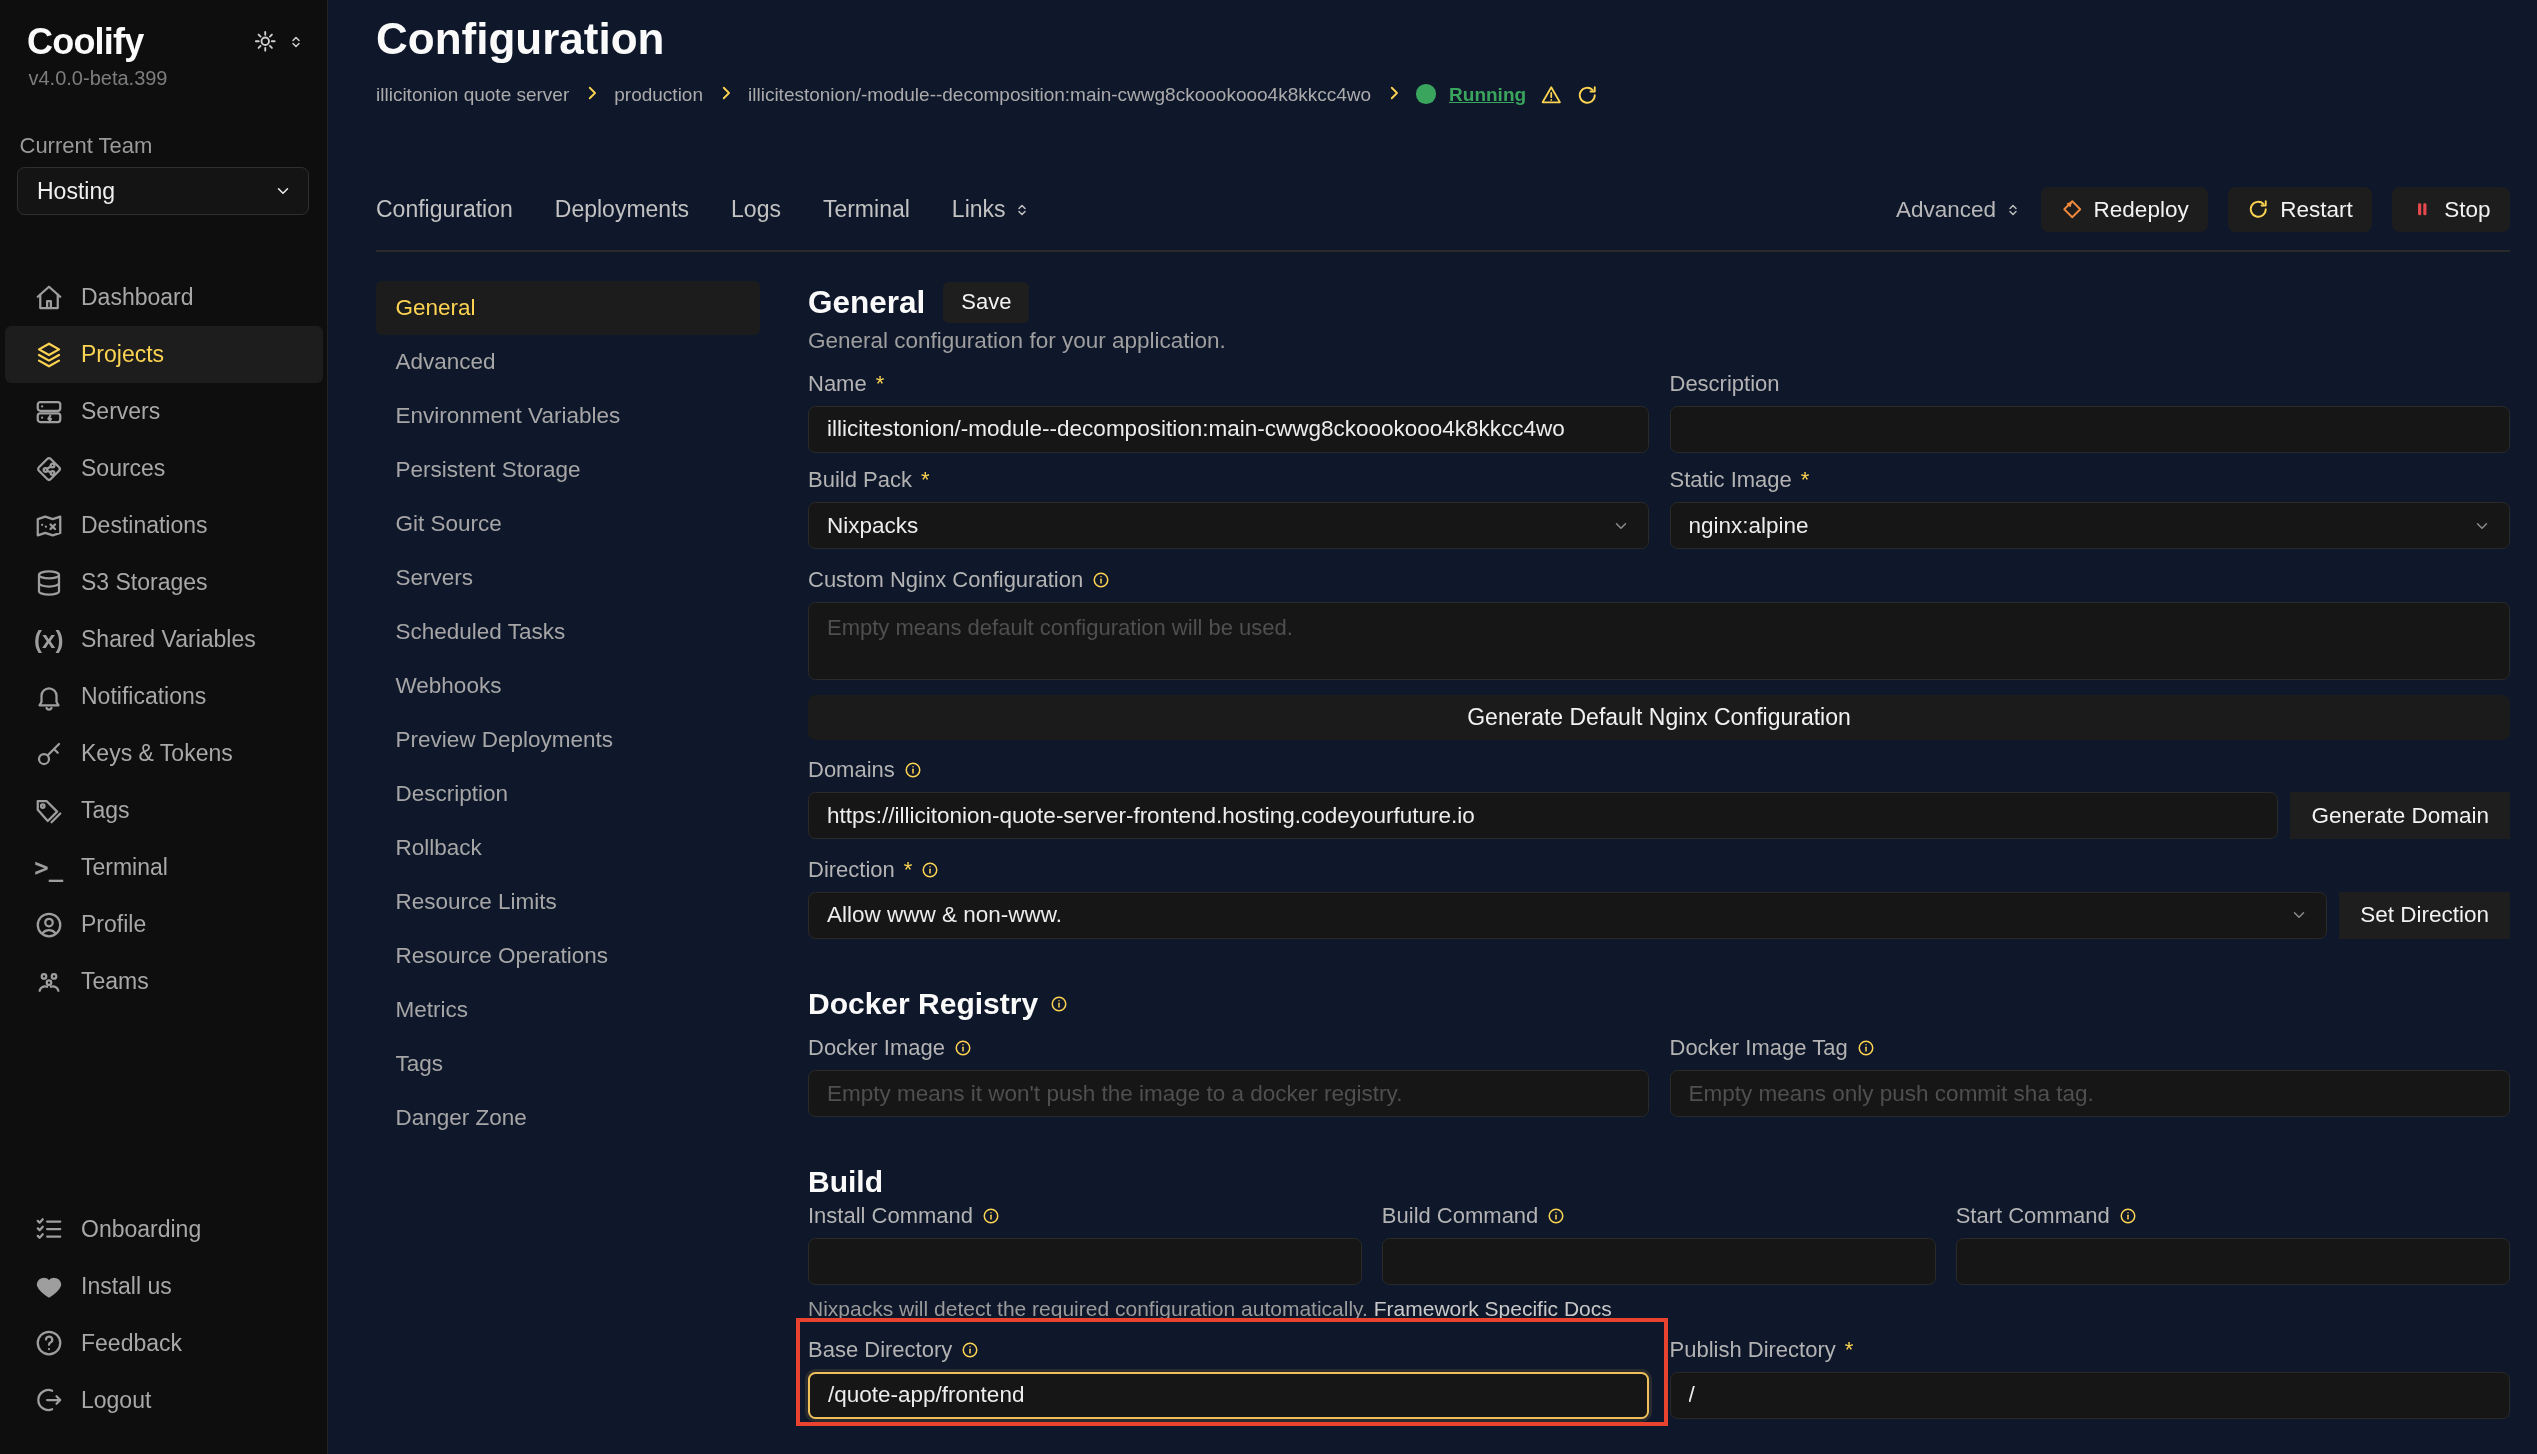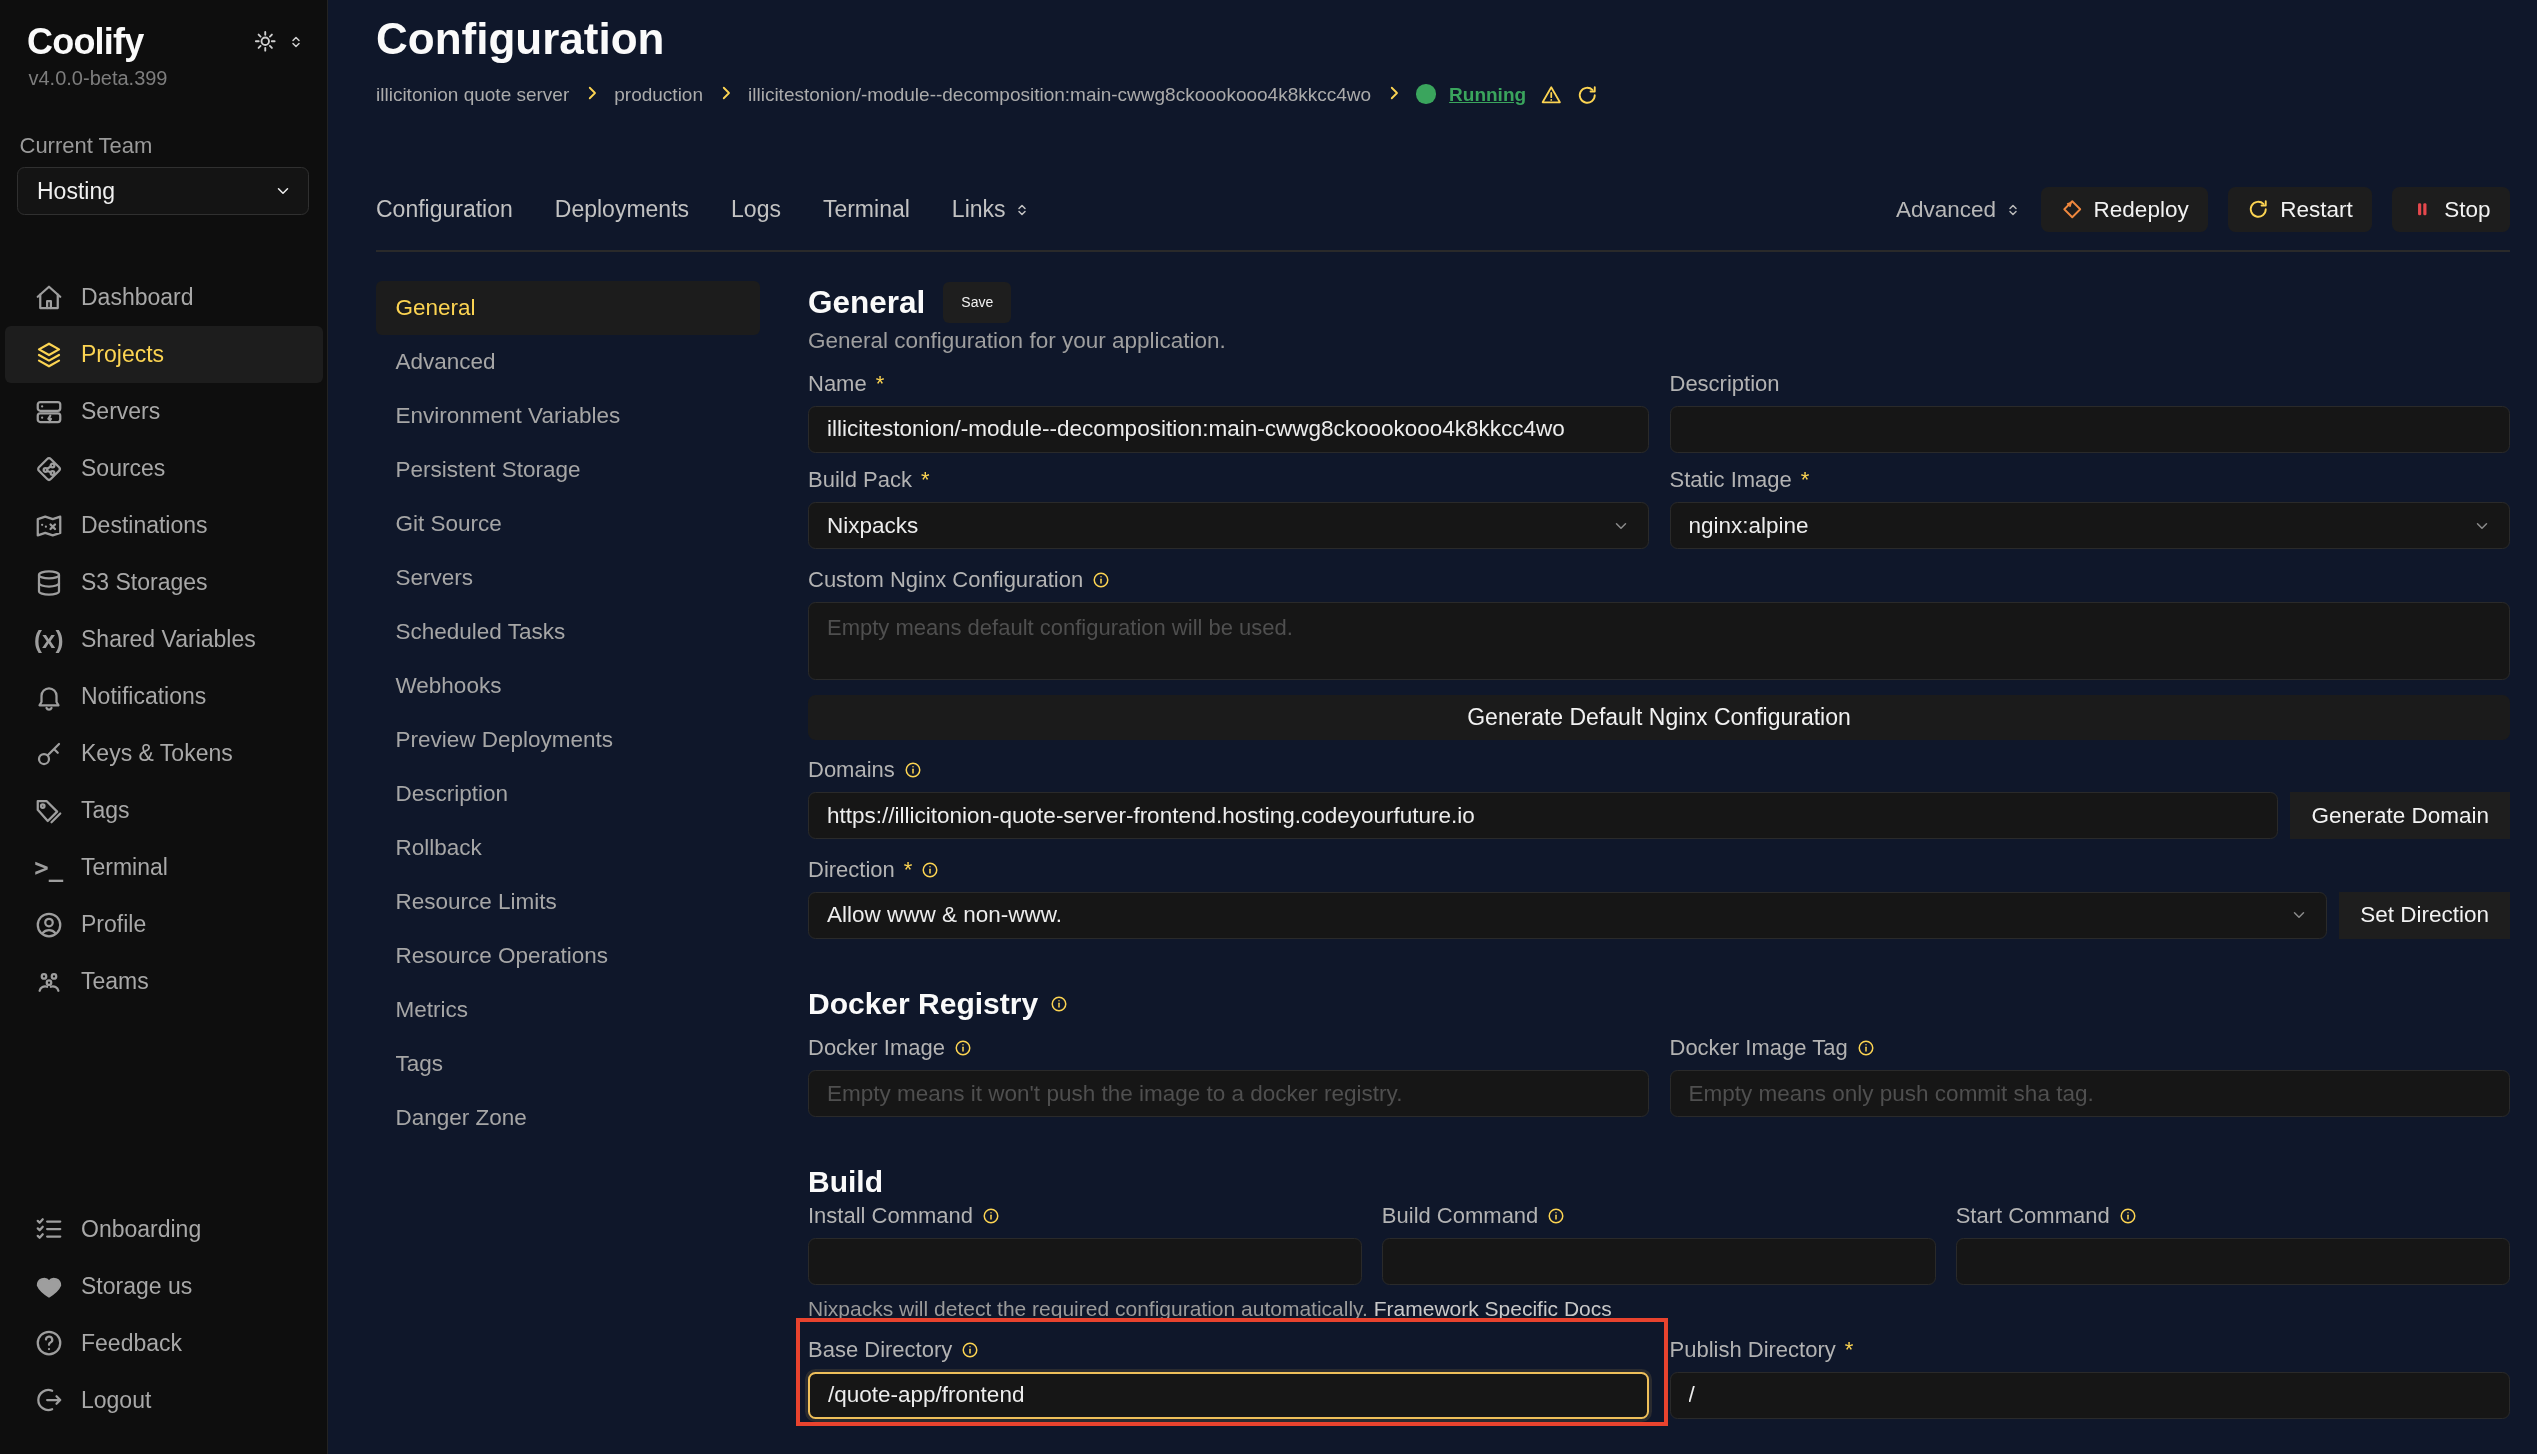--- a/index.html
+++ b/index.html
@@ -55,21 +55,21 @@
   
   .subnav { position:absolute; left:47px; top:281px; width:384px; }
   .subnav-item { display:flex; align-items:center; height:54px; padding-left:19.5px; color:#a6a6a6; font-size:22.5px; border-radius:6px; cursor:pointer; }
   .subnav-item.active { background:#1c1c1c; color:#fcd452; }
 
   
   .form { position:absolute; left:479px; top:281px; right:28px; }
   .form-head { display:flex; align-items:center; gap:18px; height:42px; }
   .h2 { font-size:31.5px; font-weight:bold; color:#fafafa; }
   .h2-row { display:flex; align-items:center; gap:12px; margin-top:48px; }
-  .btn-sm { height:41px; padding:0 18px; background:#1e1e1e; border:0; border-radius:6px; color:#f2f2f2; font-size:14px; font-family:inherit; cursor:pointer; }
+  .btn-sm { height:41px; padding:0 18px; background:#1e1e1e; border:0; border-radius:6px; color:#f2f2f2; font-size:22px; font-family:inherit; cursor:pointer; }
   .subtitle { margin-top:4.5px; font-size:22.5px; color:#9f9f9f; height:25.5px; }
   .grid-2 { display:grid; grid-template-columns:1fr 1fr; column-gap:21px; margin-top:18px; }
   .grid-3 { display:grid; grid-template-columns:1fr 1fr 1fr; column-gap:19.5px; margin-top:4px; }
   .field-label { display:flex; align-items:center; gap:9px; font-size:22px; color:#b3b3b3; height:25.5px; margin-bottom:9px; }
   .req { color:#fcd452; }
   .info { color:#fcd452; }
   .ctrl { width:100%; height:47px; background:#161616; border:1.5px solid #2a2a2a; border-radius:7.5px;
     padding:0 18px; font-size:22.5px; color:#ededed; font-family:inherit; display:flex; align-items:center; }
   input.ctrl::placeholder, textarea.ctrl::placeholder { color:#4f4f4f; }
   input.ctrl { outline:none; }
@@ -253,21 +253,21 @@
             </svg>
           </span>
         <span>Onboarding</span>
       </div>
       <div class="snav-item">
         <span class="glyph heart">
             <svg class="ic" viewBox="0 0 24 24" fill="currentColor" stroke="currentColor" stroke-width="1.5" stroke-linejoin="round">
               <path d="M12 20.5S4.8 16 3 11.5a5 5 0 0 1 9-3.2 5 5 0 0 1 9 3.2C19.2 16 12 20.5 12 20.5z"></path>
             </svg>
           </span>
-        <span>Storage us</span>
+        <span>Install us</span>
       </div>
       <div class="snav-item">
         <span class="glyph">
             <svg class="ic" viewBox="0 0 24 24" fill="none" stroke="currentColor" stroke-width="1.8" stroke-linecap="round" stroke-linejoin="round">
               <circle cx="12" cy="12" r="9"></circle>
               <path d="M9.6 9.2a2.5 2.5 0 1 1 3.6 2.4c-.8.4-1.2 1-1.2 1.8"></path>
               <path d="M12 16.8h.01"></path>
             </svg>
           </span>
         <span>Feedback</span>

